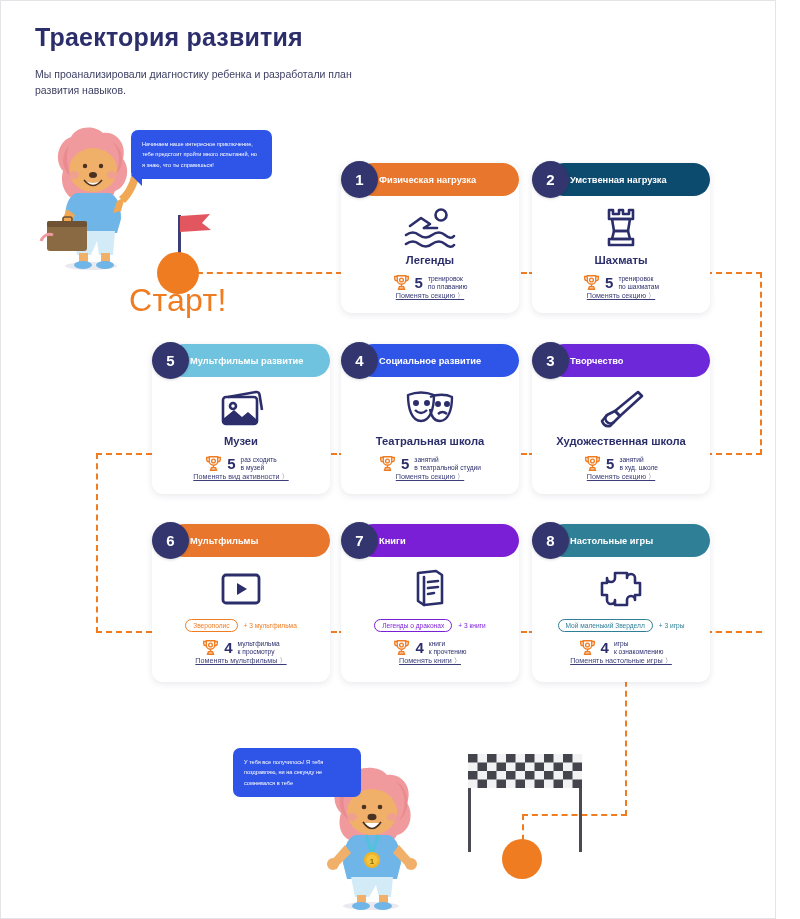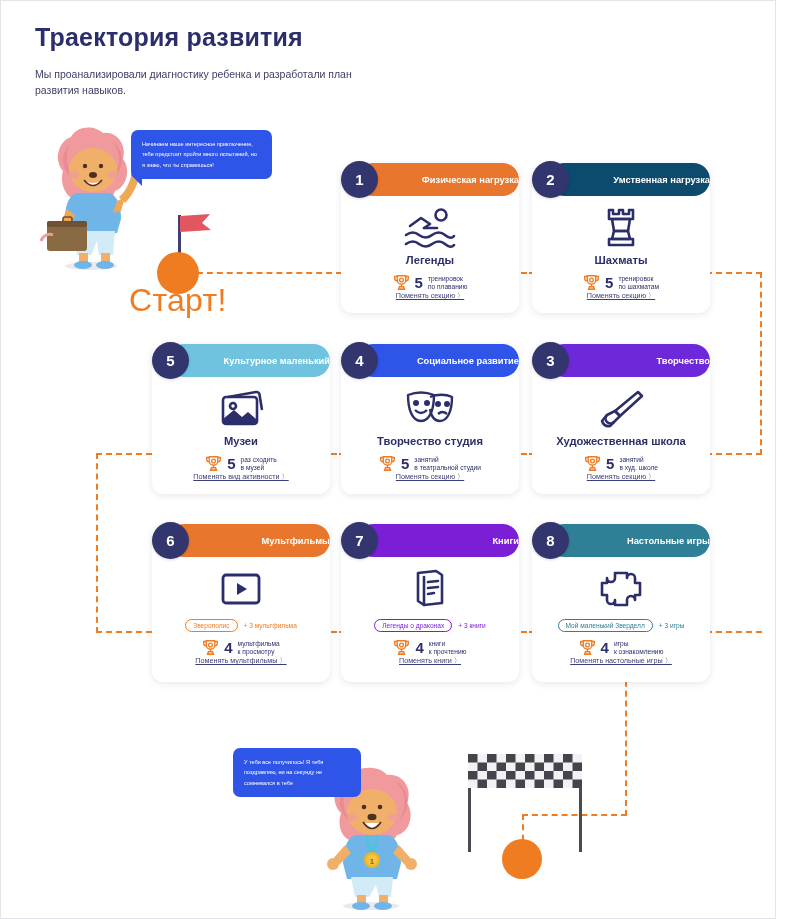--- a/index.html
+++ b/index.html
@@ -27,21 +27,21 @@
   
   .card {
     position:absolute; width:178px; height:150px;
     background:#fff; border-radius:11px;
     box-shadow:0 2px 7px rgba(40,40,90,.10);
     z-index:4;
   }
   .card.tall { height:158px; }
   .ribbon {
     position:absolute; left:16px; top:0; width:162px; height:33px;
-    border-radius:17px; display:flex; align-items:center; justify-content:flex-end;
+    border-radius:17px; display:flex; align-items:center; justify-content:flex-start;
     padding-left:22px;
   }
   .ribbon-label { color:#fff; font-size:9.3px; font-weight:700; white-space:nowrap; }
   .badge {
     position:absolute; left:0; top:-2px; width:37px; height:37px; border-radius:50%;
     background:#33366e; color:#fff; display:flex; align-items:center; justify-content:center;
     font-size:15px; font-weight:700; z-index:3;
     box-shadow:0 1px 3px rgba(0,0,0,.15);
   }
   .card-body { position:absolute; left:0; right:0; top:33px; bottom:0; text-align:center; }
@@ -218,21 +218,21 @@
         <span class="txt">
           <span>тренировок</span><br><span>по шахматам</span>
         </span>
       </div>
       <div class="link">Поменять секцию  〉</div>
     </div>
   </div>
 
   <div class="card" style="left:151px; top:343px;">
     <div class="ribbon" style="background:#6FC3DE;">
-      <span class="ribbon-label">Культурное маленький</span>
+      <span class="ribbon-label">Мультфильмы развитие</span>
     </div>
     <div class="badge">5</div>
     <div class="card-body">
       <div class="ico">
         <svg width="50" height="42" viewBox="0 0 50 42" fill="none" stroke="#2b2e6b" stroke-width="2.6" stroke-linejoin="round">
           <path d="M12 9 L40 4 a3 3 0 0 1 3.5 2.5 L46 22"></path>
           <rect x="7" y="9" width="34" height="27" rx="3"></rect>
           <circle cx="17" cy="18" r="3"></circle>
           <path d="M7 31 L18 22 L26 29 L32 24 L41 32 v1 a3 3 0 0 1 -3 3 h-28 a3 3 0 0 1 -3 -3 z" fill="#2b2e6b" stroke="none"></path>
         </svg>
@@ -268,21 +268,21 @@
           <path d="M4 6 C12 3 22 3 30 6 C30 20 26 32 17 32 C8 32 4 20 4 6 Z"></path>
           <circle cx="12" cy="14" r="1.8" fill="#2b2e6b"></circle>
             <circle cx="23" cy="14" r="1.8" fill="#2b2e6b"></circle>
           <path d="M11 21 Q17 27 23 21"></path>
           <path d="M26 8 C33 5 42 5 48 8 C48 21 44 32 36 32 C30 32 27 26 26 20"></path>
           <circle cx="34" cy="15" r="1.8" fill="#2b2e6b"></circle>
             <circle cx="43" cy="15" r="1.8" fill="#2b2e6b"></circle>
           <path d="M34 25 Q38.5 21 43 25"></path>
         </svg>
       </div>
-      <div class="c-title">Творчество студия</div>
+      <div class="c-title">Театральная школа</div>
       <div class="cnt">
         <svg width="17" height="17" viewBox="0 0 20 20" fill="none" stroke="#f07c22" stroke-width="1.6">
           <path d="M5 2 h10 v5 a5 5 0 0 1 -10 0 z"></path>
             <path d="M5 3 H2 v2 a3 3 0 0 0 3 3"></path>
             <path d="M15 3 h3 v2 a3 3 0 0 1 -3 3"></path>
           <circle cx="10" cy="7" r="2.2"></circle>
             <path d="M10 12 v3"></path>
             <path d="M6.5 18 h7"></path>
             <path d="M7.5 15 h5 l1 3 h-7 z"></path>
         </svg>

